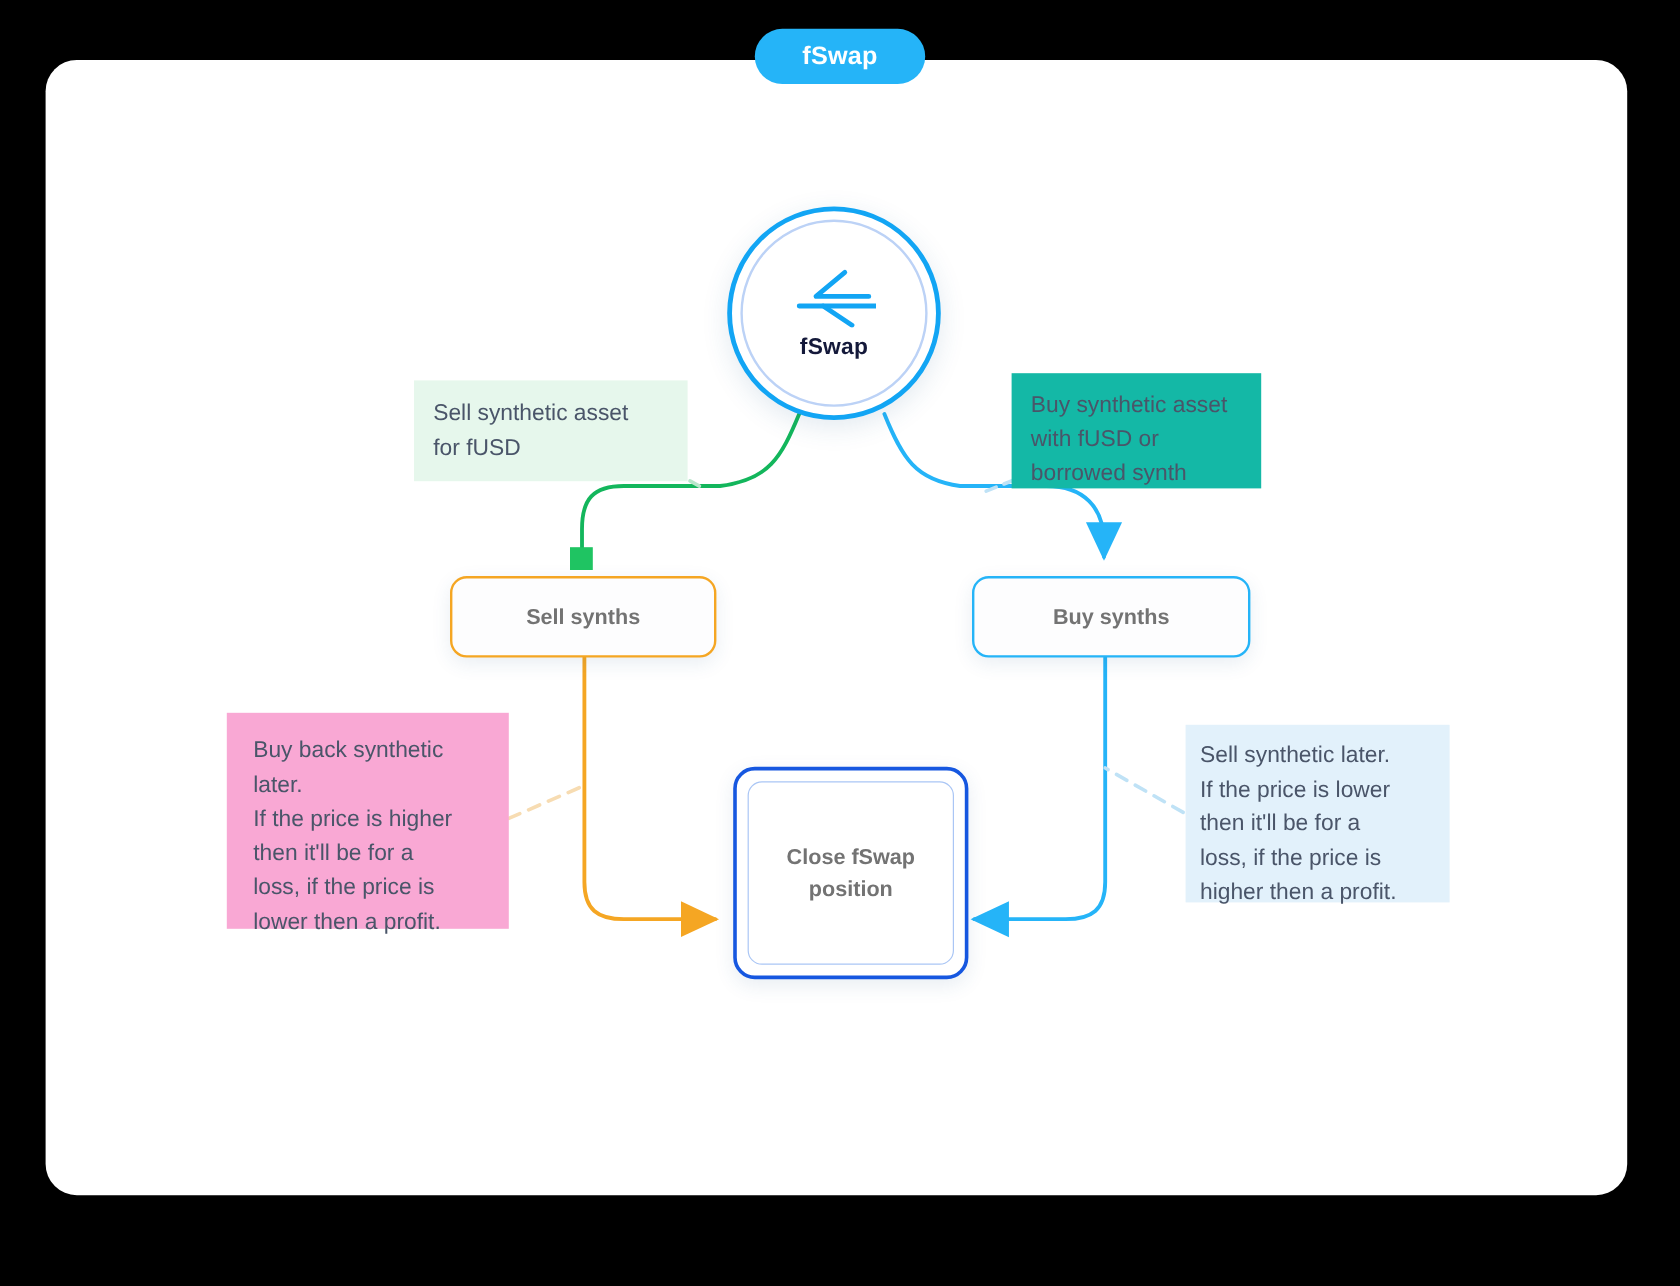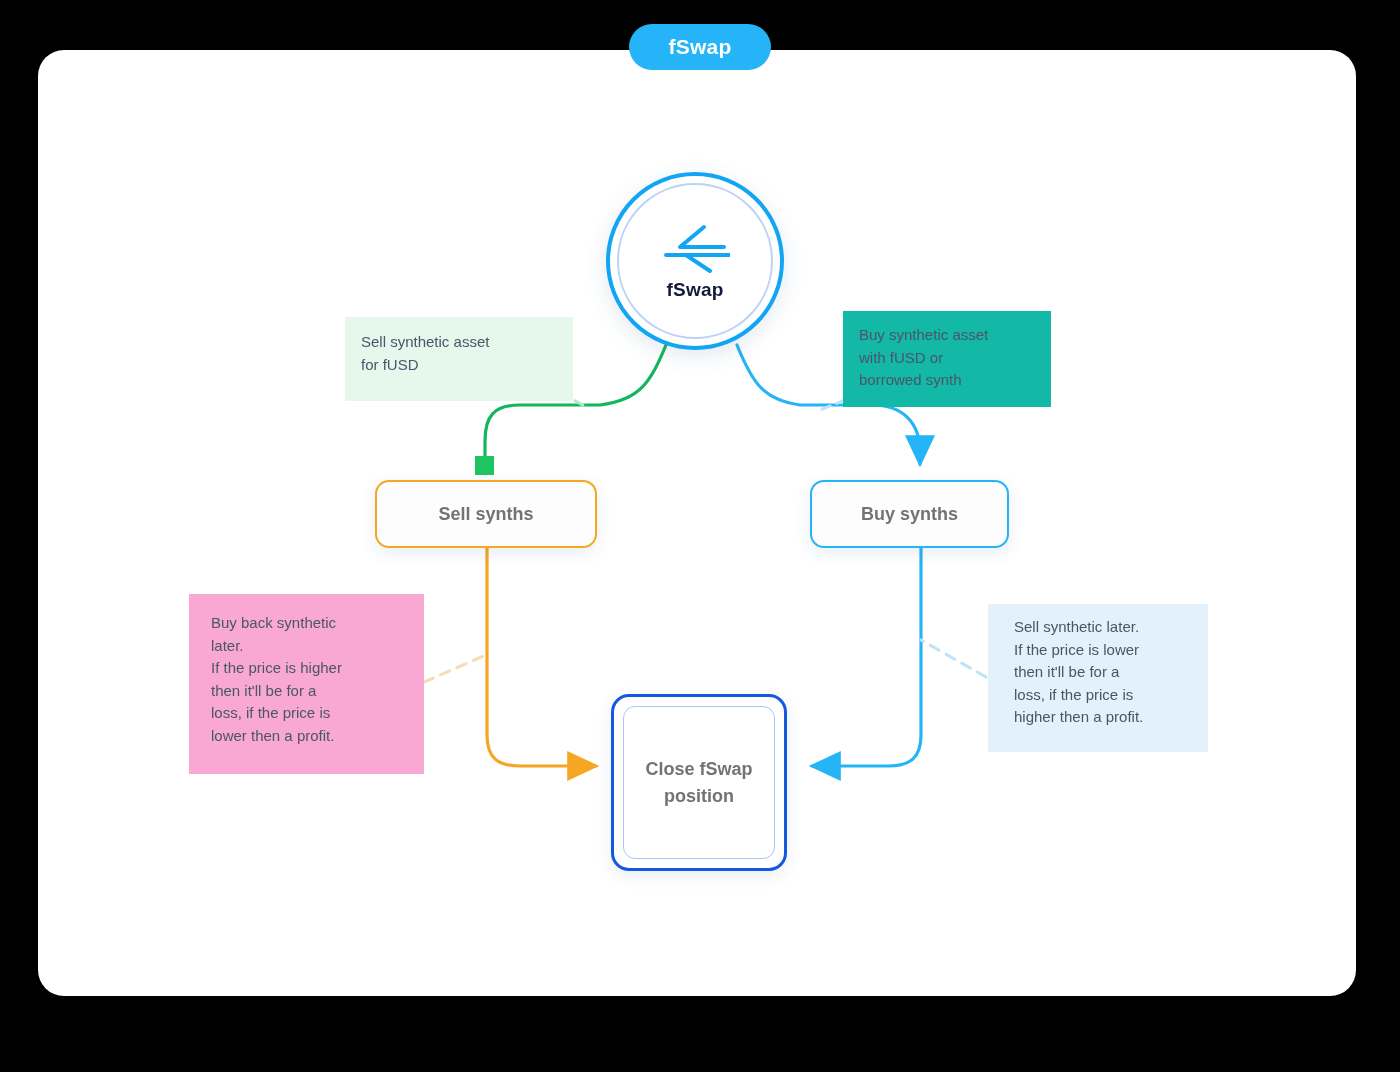--- a/index.html
+++ b/index.html
@@ -108,27 +108,27 @@
     font-weight: bold;
     color: #737373;
     box-shadow: 0 5px 16px rgba(40,90,140,0.10);
     z-index: 20;
   }
   .node-sell {
     left: 375px; top: 480px; width: 222px; height: 68px;
     border: 2.5px solid #f5a623;
   }
   .node-buy {
-    left: 810px; top: 480px; width: 199px; height: 68px;
+    left: 810px; top: 480px; width: 232px; height: 68px;
     border: 2.5px solid #25b4f8;
   }
 
   
   .node-close {
-    left: 611px; top: 694px; width: 176px; height: 177px;
+    left: 611px; top: 639px; width: 196px; height: 177px;
     border: 3px solid #1657e0;
     border-radius: 18px;
     background: #ffffff;
     padding: 9px;
   }
   .node-close-inner {
     width: 100%;
     height: 100%;
     border: 1.6px solid #aac6f5;
     border-radius: 12px;
@@ -136,21 +136,21 @@
     align-items: center;
     justify-content: center;
     text-align: center;
     line-height: 1.45;
   }
 
   
   .note {
     position: absolute;
     z-index: 12;
-    font-size: 15px;
+    font-size: 19px;
     line-height: 1.5;
     color: #4a5569;
     white-space: pre-line;
   }
   .note-sell-asset {
     left: 345px; top: 317px; width: 228px; height: 84px;
     background: #e6f7ec;
     padding: 14px 16px;
   }
   .note-buy-asset {
@@ -159,21 +159,21 @@
     padding: 13px 16px;
   }
   .note-buy-back {
     left: 189px; top: 594px; width: 235px; height: 180px;
     background: #f9a8d4;
     padding: 18px 22px;
   }
   .note-sell-later {
     left: 988px; top: 604px; width: 220px; height: 148px;
     background: #e2f1fb;
-    padding: 12px 26px;
+    padding: 12px 12px;
   }
 
   
   .marker-square {
     position: absolute;
     left: 475px;
     top: 456px;
     width: 19px;
     height: 19px;
     background: #1fc462;

